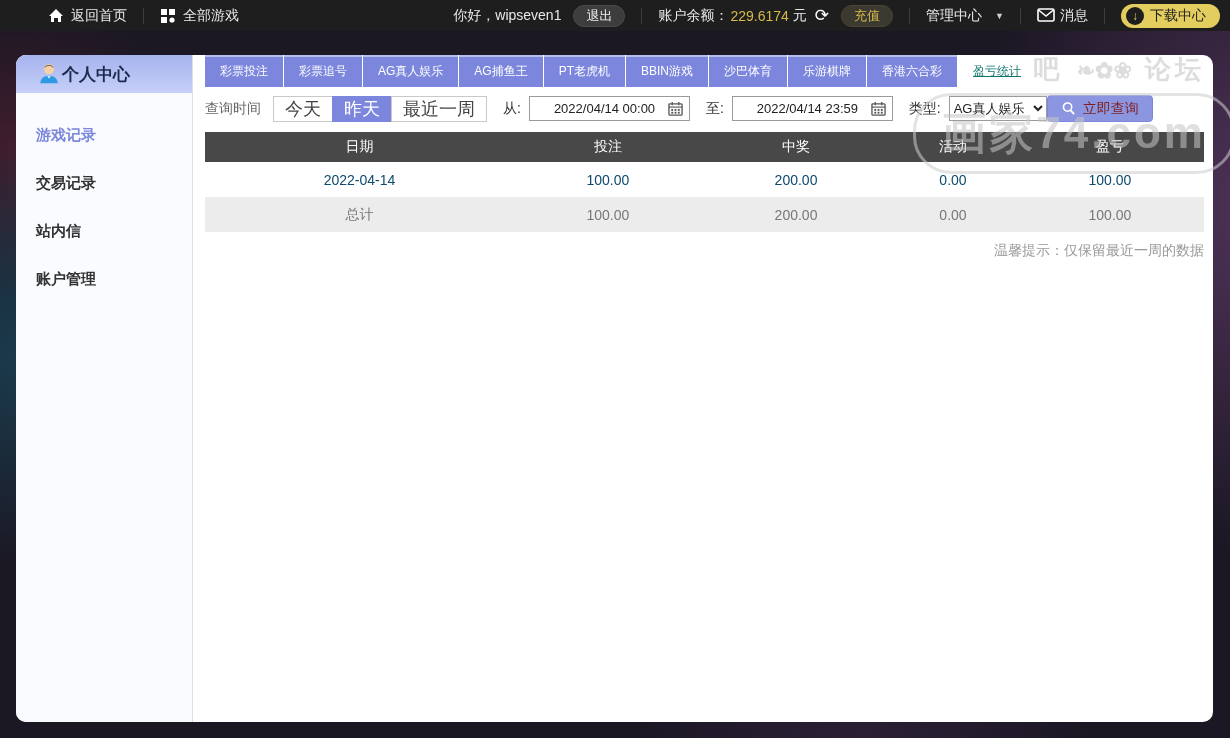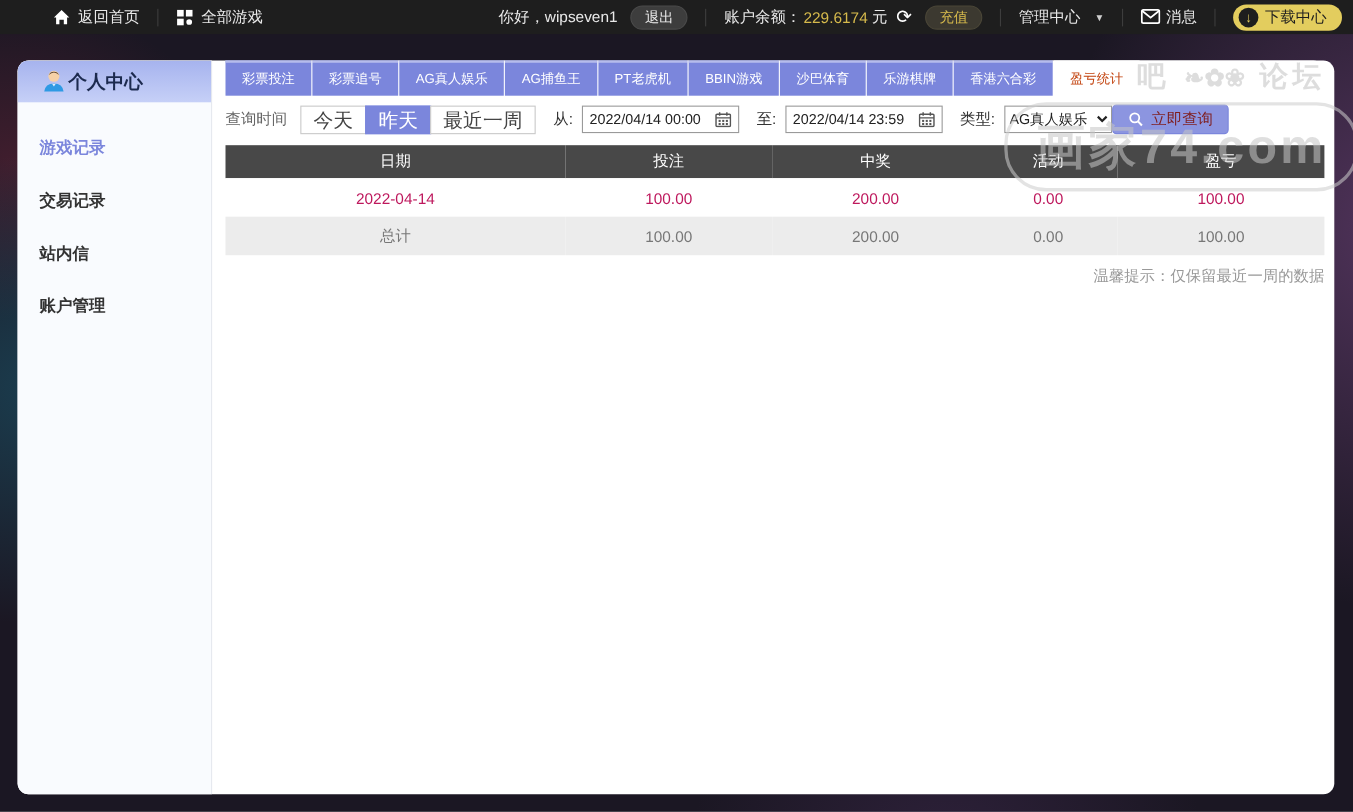--- a/index.html
+++ b/index.html
@@ -62,60 +62,60 @@
   .main { flex:1; position:relative; padding:0 9px 0 12px; border-radius:0 10px 10px 0; }
 
   
   .tabs { display:flex; height:32px; background:#fff; border-radius:0 10px 0 0; }
   .tab {
     background:var(--accent,#7b86dc); color:#fff; font-size:12px;
     display:flex; align-items:center; justify-content:center;
     padding:0 15px; margin-right:1px; cursor:pointer;
     box-shadow:inset 0 2px 0 rgba(255,255,255,.45);
   }
-  .tab.active { background:#fff; color:#c2410c; box-shadow:none; }
+  .tab.active { background:#fff; color:#0f766e; box-shadow:none;text-decoration:underline; }
 
   
   .filters { display:flex; align-items:center; margin-top:8px; font-size:14px; color:#555; }
   .filters .lbl { margin-right:12px; color:#666; }
   .qgroup { display:flex; }
   .qbtn {
     border:1px solid #c9c9c9; background:#fff; color:#444; font-size:18px;
     height:26px; line-height:24px; padding:0 11px; margin-left:-1px; cursor:pointer;
   }
   .qbtn:first-child { margin-left:0; }
   .qbtn.active { background:var(--accent,#7b86dc); border-color:var(--accent,#7b86dc); color:#fff; }
   .fld-lbl { margin:0 8px 0 16px; color:#333; }
   .date-box {
     display:flex; align-items:center; border:1px solid #9a9a9a; background:#fff;
     height:25px; padding:0 6px; gap:8px;
   }
   .date-box input {
     border:0; outline:0; width:106px; font-size:13px; color:#222;
-    font-family:"Liberation Sans",sans-serif; background:transparent; padding:0;
+    font-family:"Liberation Sans",sans-serif; background:transparent; padding:0;margin-left:18px;
   }
   .cal-btn { display:flex; align-items:center; cursor:pointer; }
   select.type-sel {
     height:25px; border:1px solid #9a9a9a; background:#fff; font-size:13px; color:#222;
     width:98px; font-family:"Liberation Sans",sans-serif;
   }
   .search-btn {
     display:flex; align-items:center; gap:7px; 
     background:var(--accent-light,#8c95e0); border:1px solid var(--accent,#7b86dc);
     border-radius:4px; height:27px; padding:0 13px; cursor:pointer;
     color:#7f1d1d; font-size:14px;
   }
 
   
   table.report { border-collapse:collapse; width:100%; margin-top:10px; }
   table.report th {
     background:var(--table-header,#484848); color:#fff; font-weight:normal;
     font-size:14px; height:30px; text-align:center;
   }
-  table.report td { height:35px; text-align:center; font-size:14px; color:#be185d; background:#fff; }
+  table.report td { height:35px; text-align:center; font-size:14px; color:#0c4a6e; background:#fff; }
   table.report tr.total td { background:#ececec; color:#777;margin-left:21px; }
 
   .tip { margin-top:10px; color:#999; font-size:14px;text-align:right; }
 
   
   .watermark {
     position:absolute; top:-3px; right:-22px; text-align:right;
     pointer-events:none; z-index:6; opacity:.55; color:#c2c2c2;
   }
   .wm-line1 { font-size:26px; font-weight:bold; letter-spacing:4px; padding-right:30px;

